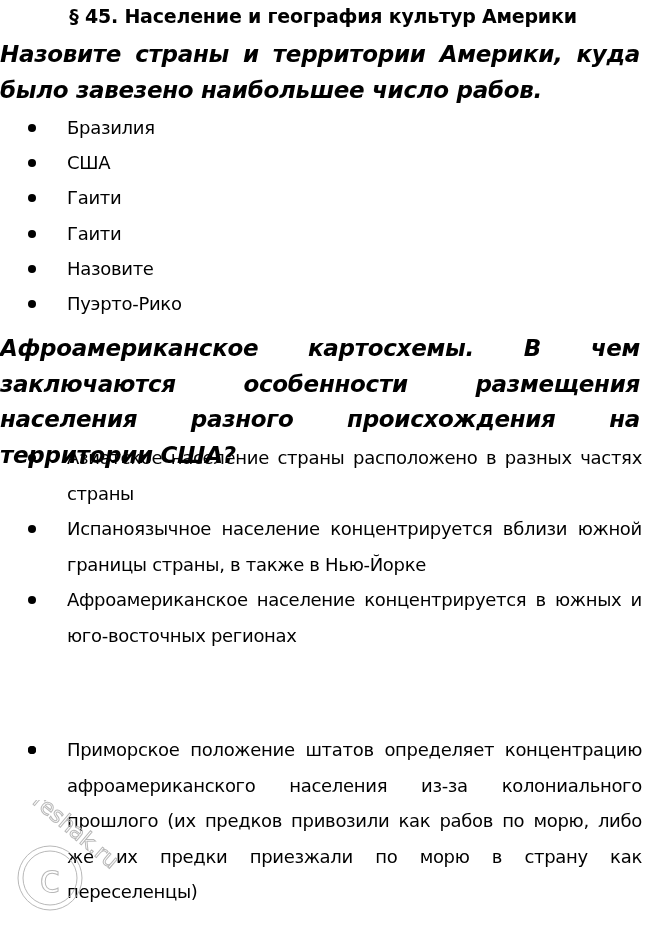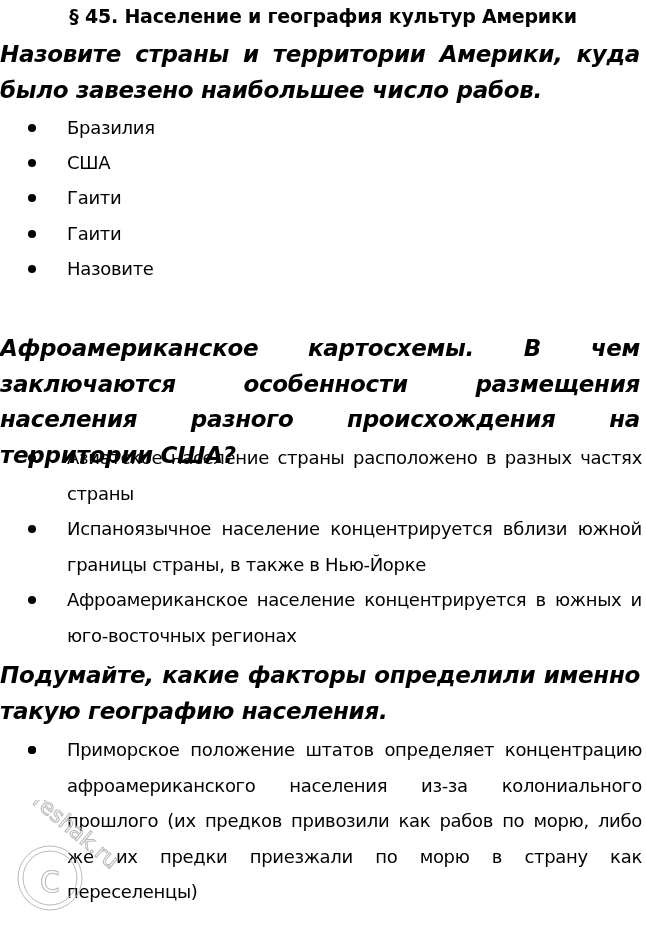--- a/index.html
+++ b/index.html
@@ -90,30 +90,30 @@
 
   <div class="title">§ 45. Население и география культур Америки</div>
 
   <div class="question" style="top: 37px;">Назовите страны и территории Америки, куда было завезено наибольшее число рабов.</div>
   <ul class="list short" style="top: 110px;">
     <li><span class="bullet"></span><span>Бразилия</span></li>
     <li><span class="bullet"></span><span>США</span></li>
     <li><span class="bullet"></span><span>Гаити</span></li>
     <li><span class="bullet"></span><span>Гаити</span></li>
     <li><span class="bullet"></span><span>Назовите</span></li>
+    <li><span class="bullet"></span><span>Пуэрто-Рико</span></li>
   </ul>
 
   <div class="question" style="top: 331px;">Афроамериканское картосхемы. В чем заключаются особенности размещения населения разного происхождения на территории США?</div>
   <ul class="list" style="top: 440px;">
     <li><span class="bullet"></span><span>Азиатское население страны расположено в разных частях страны</span></li>
     <li><span class="bullet"></span><span>Испаноязычное население концентрируется вблизи южной границы страны, в также в Нью-Йорке</span></li>
     <li><span class="bullet"></span><span>Афроамериканское население концентрируется в южных и юго-восточных регионах</span></li>
   </ul>
 
-  <div class="question" style="top: 658px;">Подумайте, какие факторы определили именно такую географию населения.</div>
   <ul class="list" style="top: 732px;">
     <li><span class="bullet"></span></li>
     <li><span class="bullet"></span><span>Приморское положение штатов определяет концентрацию афроамериканского населения из-за колониального прошлого (их предков привозили как рабов по морю, либо же их предки приезжали по морю в страну как переселенцы)</span></li>
   </ul>
 
   <svg class="watermark" viewBox="0 0 120 140" xmlns="http://www.w3.org/2000/svg">
     <g fill="none" stroke="#b8b8b8" stroke-width="1">
       <circle cx="42" cy="78" r="32"></circle>
       <circle cx="42" cy="78" r="27"></circle>
     </g>

